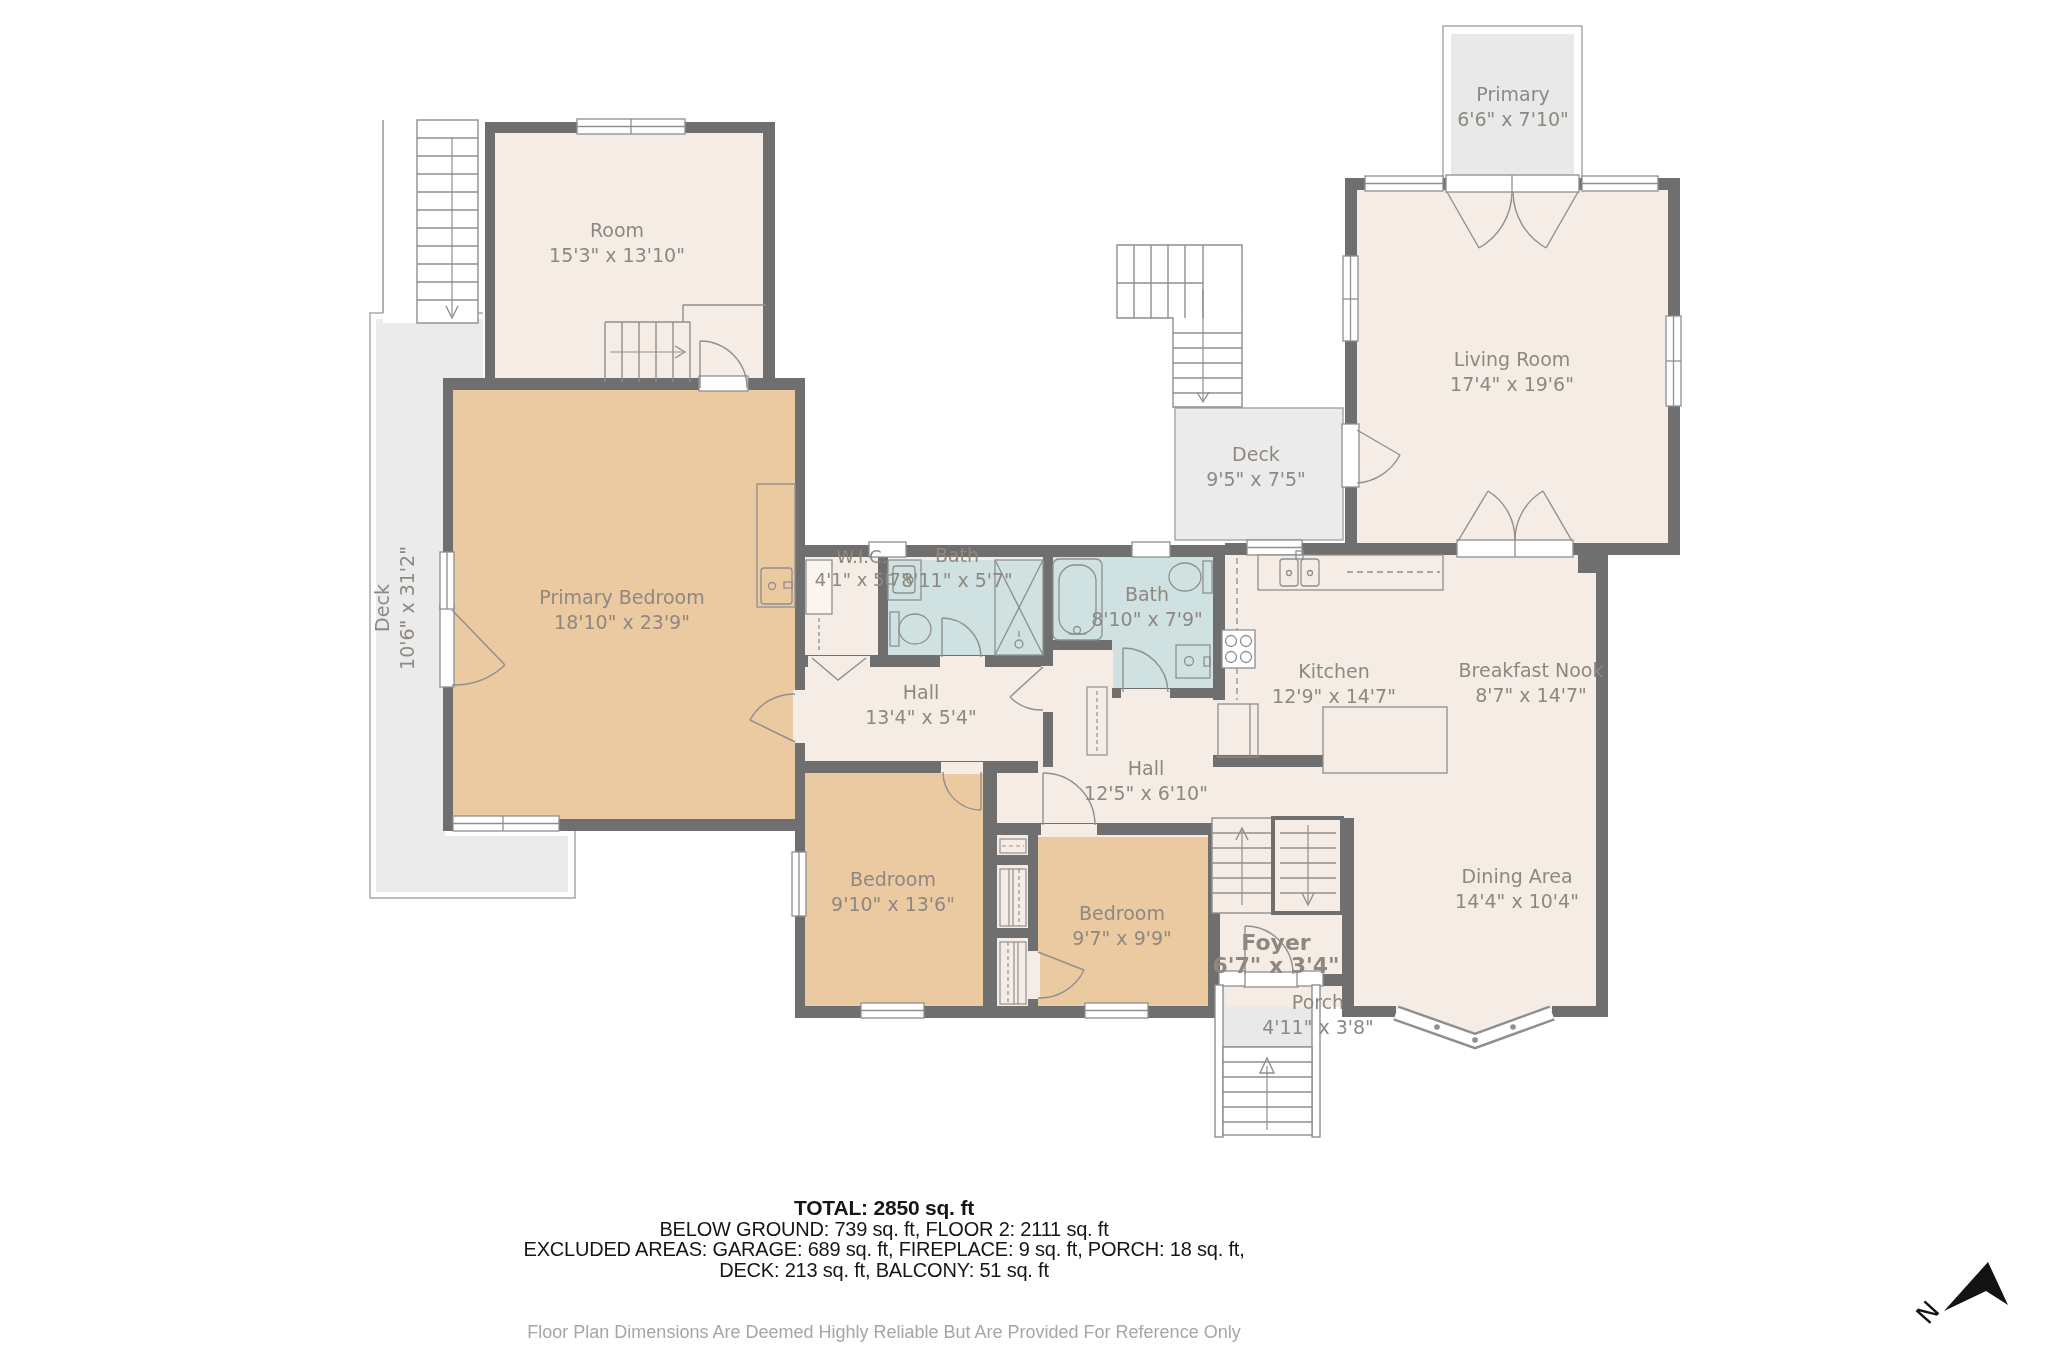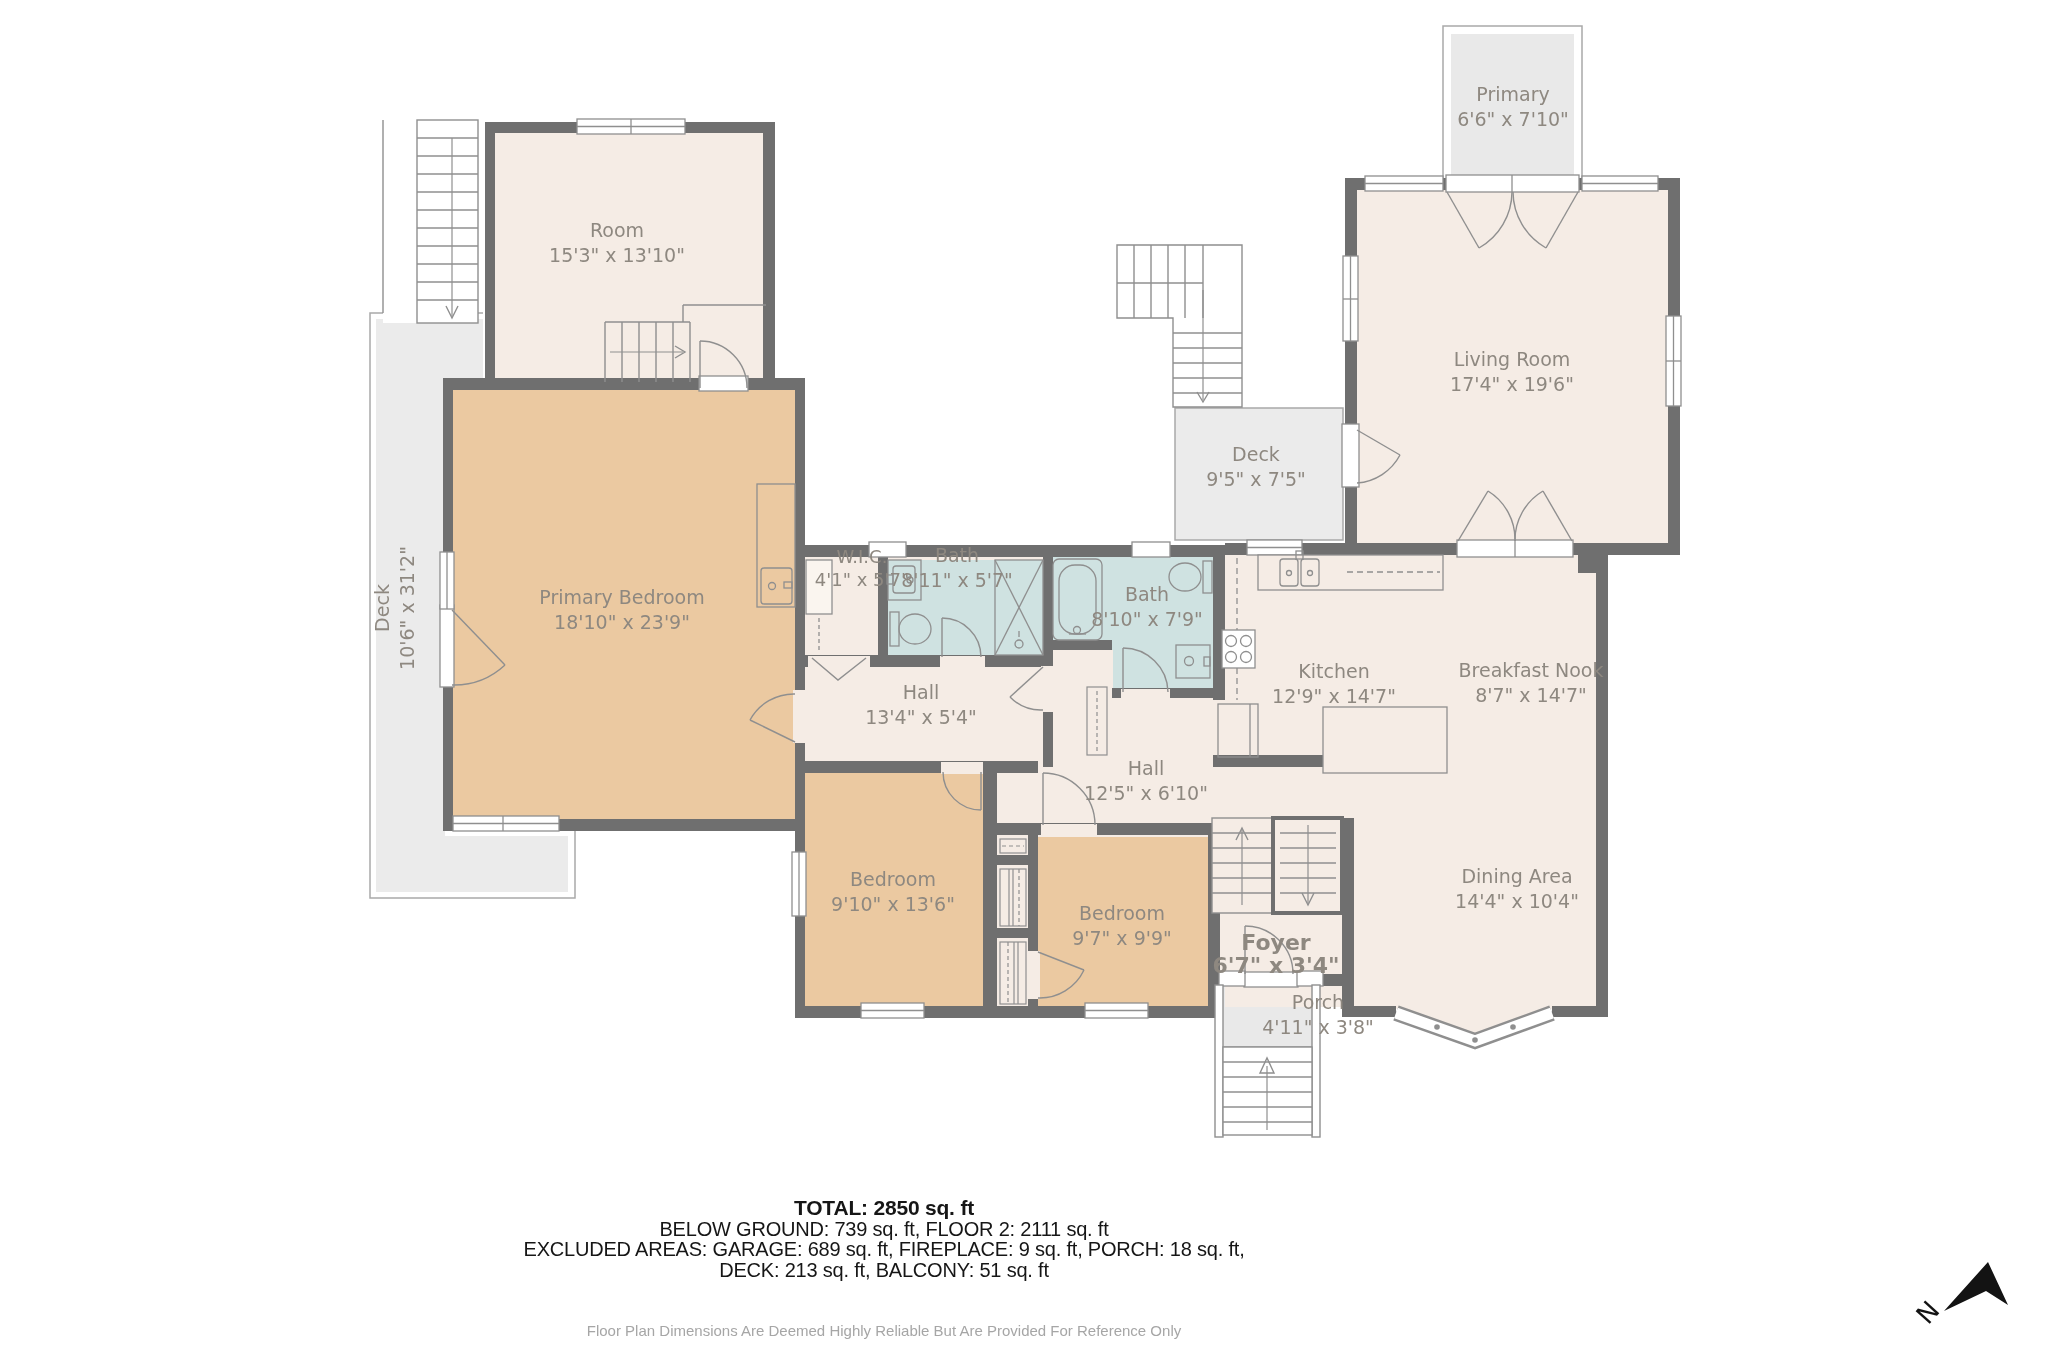--- a/index.html
+++ b/index.html
@@ -25,21 +25,21 @@
   #lbl-bedroom1{left:893px;top:892px;}
   #lbl-bedroom2{left:1122px;top:926px;}
   #lbl-foyer{left:1276px;top:954px;font-size:22px;line-height:23px;font-weight:bold;}
   #lbl-porch{left:1274px;top:1015px;margin-left:44px;}
   #lbl-dining{left:1477px;top:889px;margin-left:40px;}
   #footer{position:absolute;left:884px;top:1198px;transform:translateX(-50%);
           text-align:center;color:#161616;font-family:"Liberation Sans",sans-serif;
           font-size:20px;line-height:20.5px;white-space:nowrap;letter-spacing:-0.2px;}
   #footer .tot{font-weight:bold;font-size:21px;}
   #disclaimer{position:absolute;left:884px;top:1322px;transform:translateX(-50%);
-          color:#a6a6a6;font-family:"Liberation Sans",sans-serif;font-size:15px;white-space:nowrap;}
+          color:#a6a6a6;font-family:"Liberation Sans",sans-serif;font-size:18px;white-space:nowrap;}
 </style>
 </head>
 <body>
 
 <div id="stage">
 <svg id="plan-svg" width="2048" height="1366" viewBox="0 0 2048 1366">
 
   <g stroke="#a9a9a9" stroke-width="1.5">
     <polygon points="376,319 483,319 483,381 445,381 445,836 568,836 568,892 376,892" fill="#ebebeb" stroke="none"></polygon>
     <polyline points="483,313 370,313 370,898 575,898 575,830" fill="none"></polyline>

